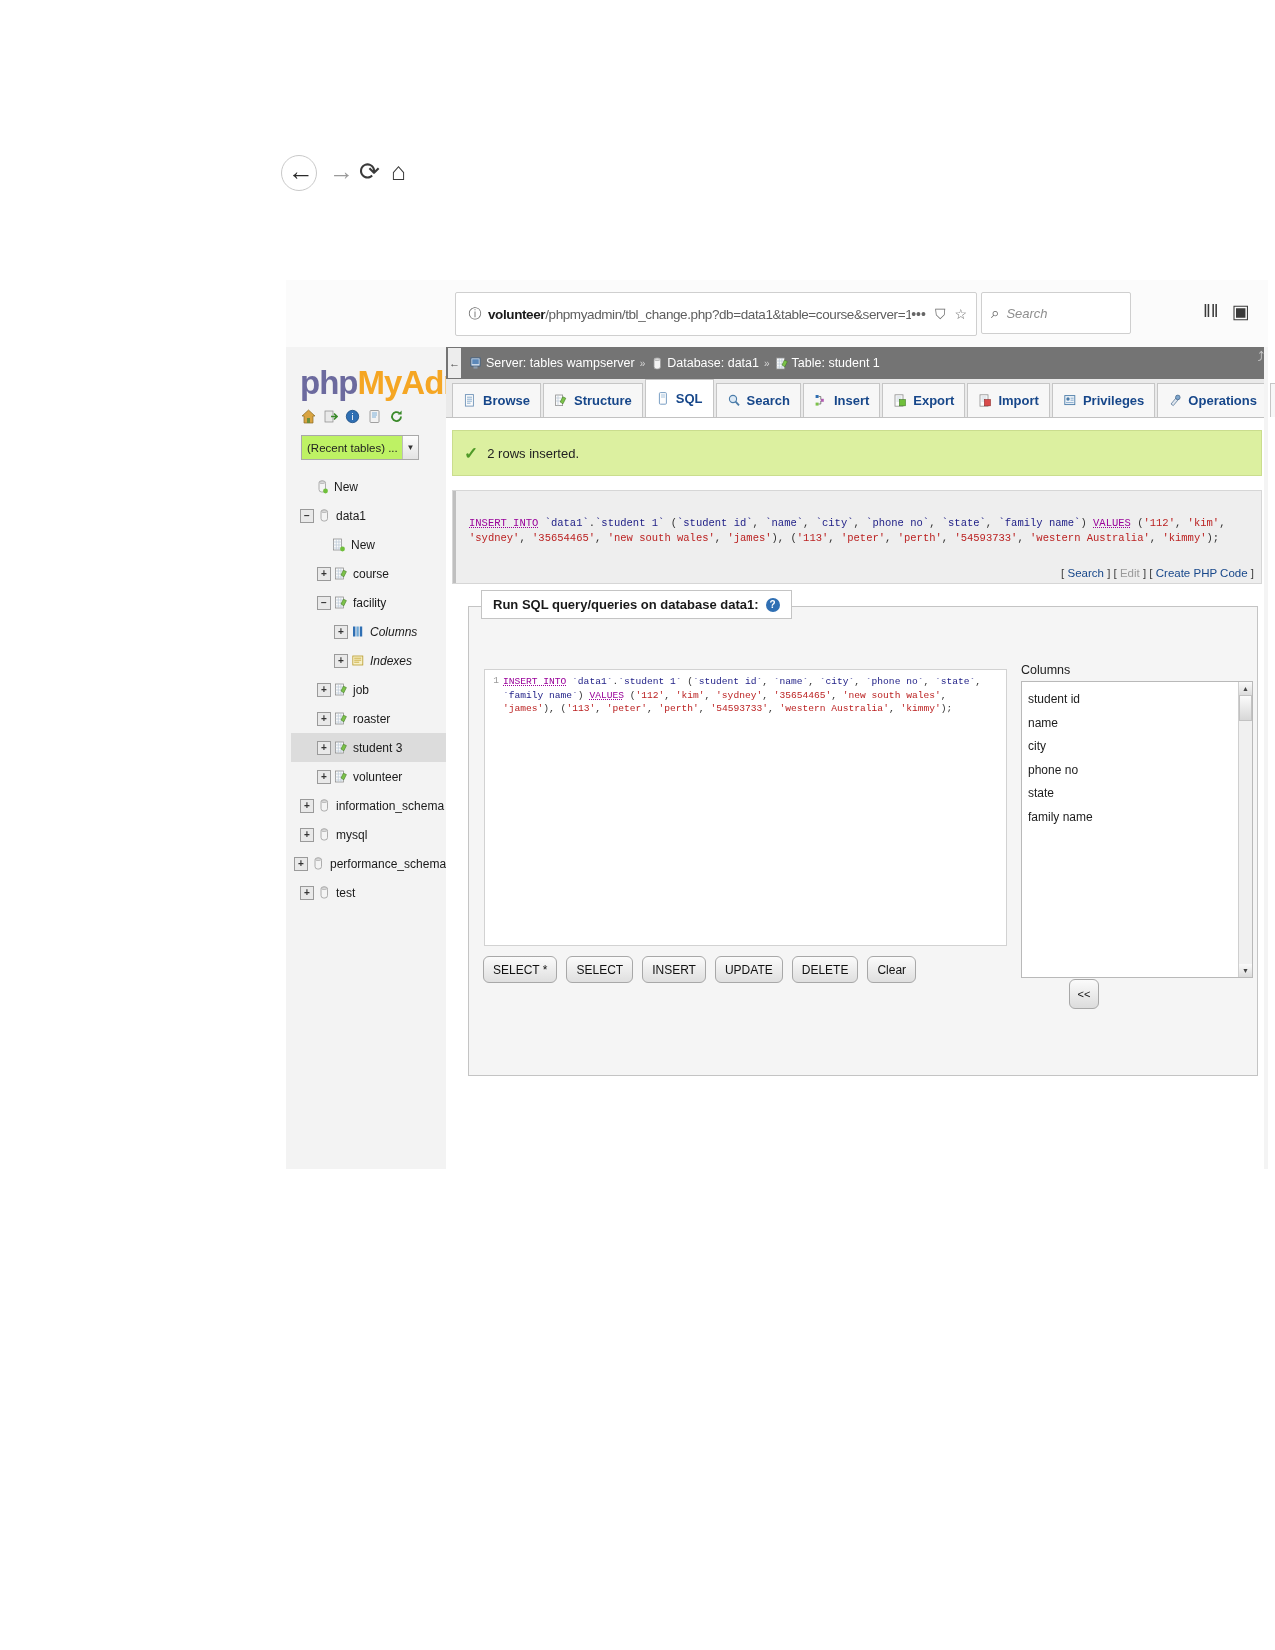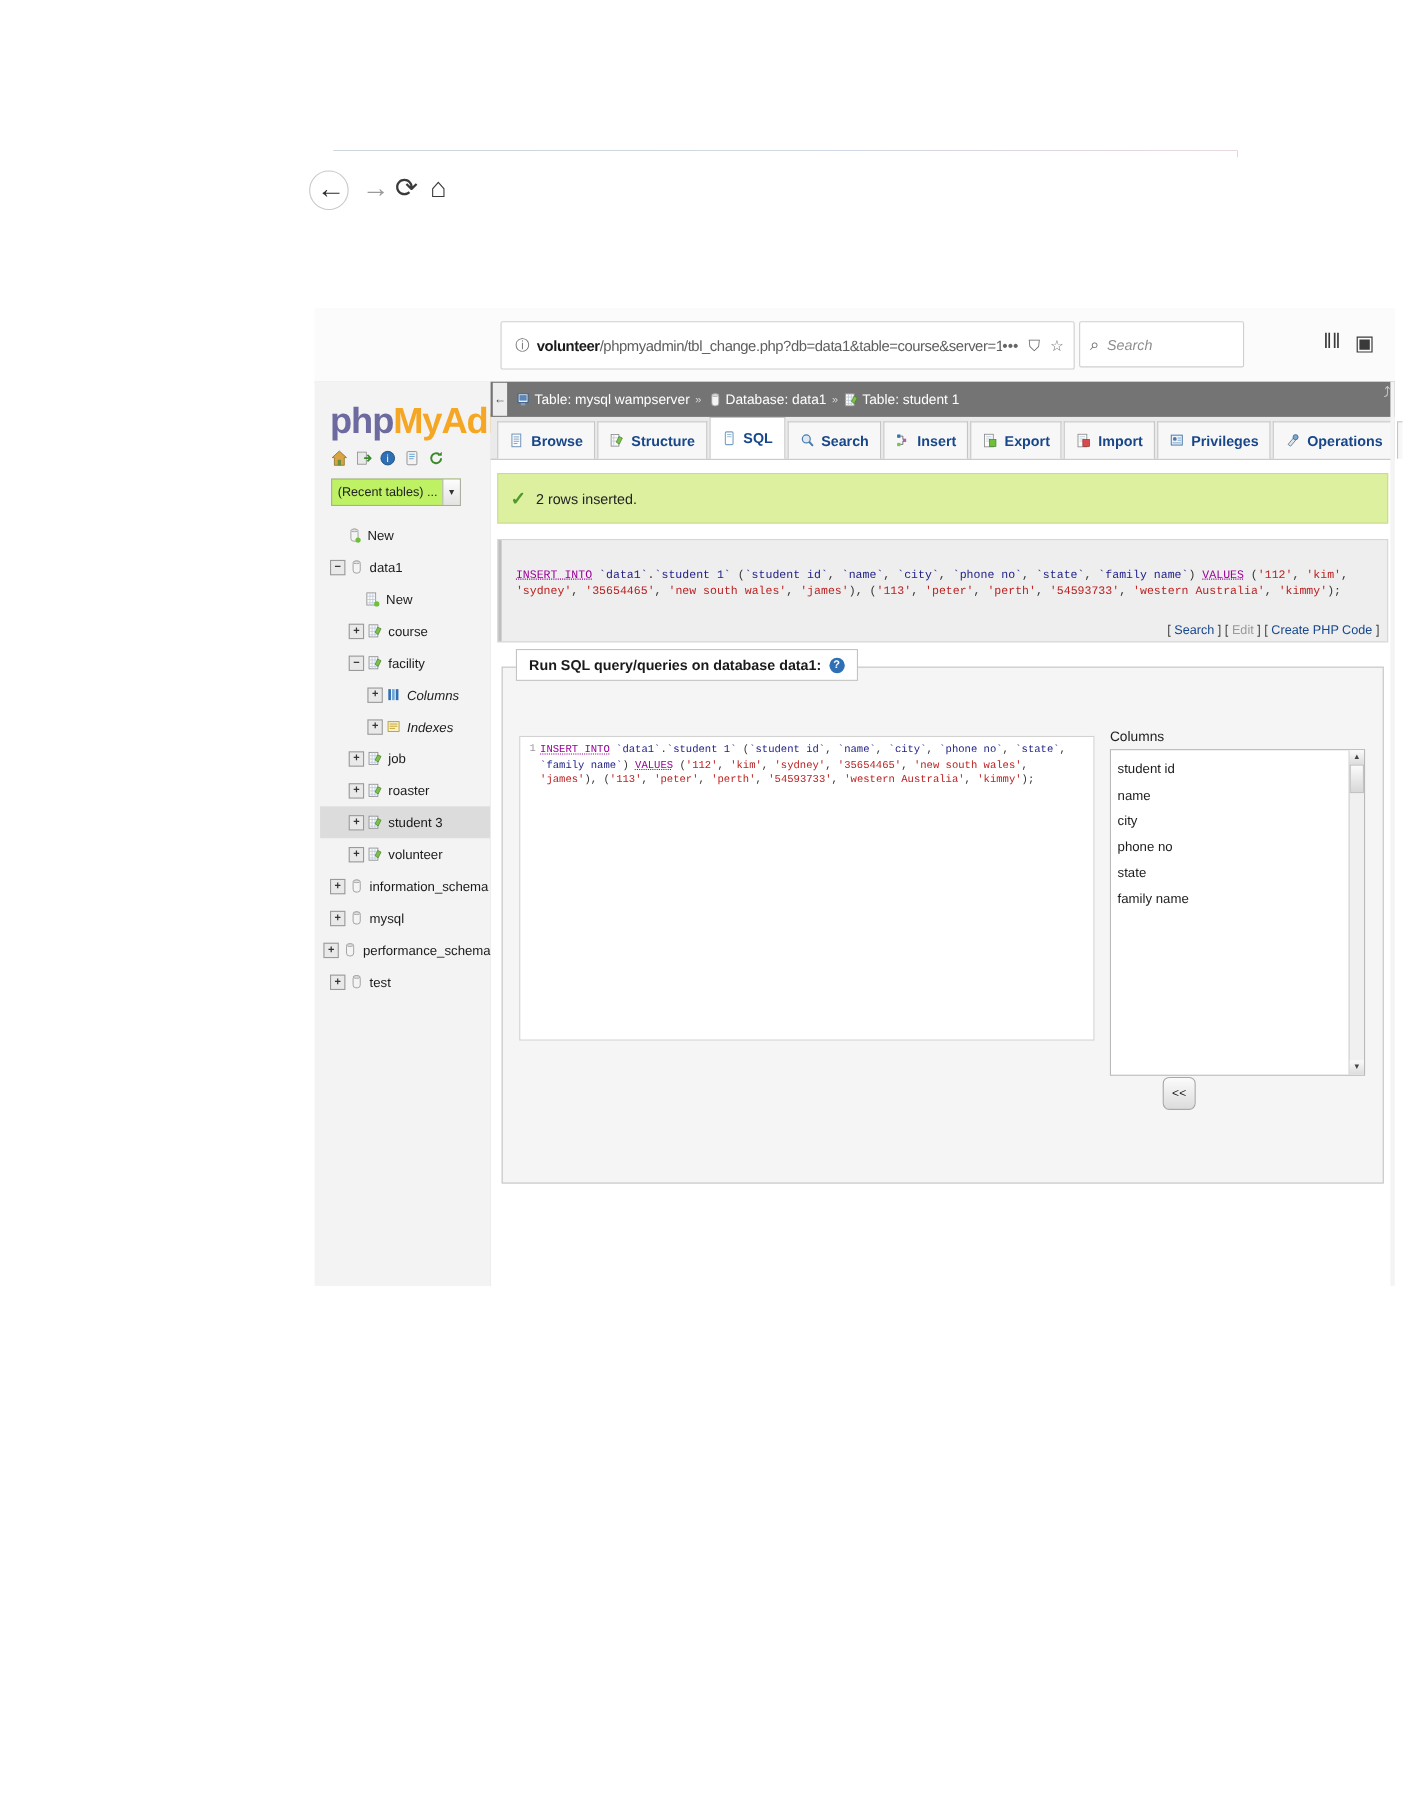--- a/index.html
+++ b/index.html
@@ -178,21 +178,21 @@
   .punc { color:#333; }
 
   #sql-echo-links {
     position:absolute; right:7px; bottom:4px; font-size:11.5px; color:#444;
   }
   #sql-echo-links a { color:#17478a; text-decoration:none; }
   #sql-echo-links .dis { color:#9a9a9a; }
 
   
   #sql-fieldset {
-    margin:22px 10px 0 10px; border:1px solid #c4c4c4; background:#f5f5f5;
+    margin:22px 10px 0 22px; border:1px solid #c4c4c4; background:#f5f5f5;
     position:relative; height:470px; box-sizing:border-box;
   }
   #sql-legend {
     position:absolute; left:12px; top:-17px; background:#ffffff;
     border:1px solid #c4c4c4; padding:6px 11px; font-size:13px;
     font-weight:700; color:#1a1a1a; display:flex; align-items:center; gap:7px;
   }
   .help-icon {
     width:14px; height:14px; border-radius:50%; background:#2f6fb3; color:#fff;
     font-size:10px; font-weight:700; display:inline-flex;
@@ -489,21 +489,21 @@
       <span id="breadcrumb-back">←</span>
       <span id="breadcrumb-items" style="display:flex;align-items:center;gap:3px;">
           <span class="bc-item">
             <span style="display: inline-flex;">
               <svg width="14" height="15" viewBox="0 0 14 15">
                 <rect x="2" y="2" width="9" height="8" fill="#e6ecf3" stroke="#3a5f88" stroke-width=".9"></rect>
                 <rect x="3.2" y="3.2" width="6.6" height="5" fill="#5b87b8"></rect>
                 <rect x="4.5" y="10.4" width="4" height="2.2" fill="#8a9aad"></rect>
               </svg>
             </span>
-            <span>Table: mysql wampserver</span>
+            <span>Server: tables wampserver</span>
           </span>
           <span class="bc-sep">»</span>
           <span class="bc-item">
             <span style="display: inline-flex;">
               <svg width="14" height="15" viewBox="0 0 14 15">
                 <rect x="4" y="2" width="6.5" height="11" rx="2.6" fill="#f4f4f4" stroke="#9a9a9a" stroke-width=".8"></rect>
                 <ellipse cx="7.2" cy="3.2" rx="3.2" ry="1.2" fill="#e2e2e2" stroke="#9a9a9a" stroke-width=".7"></ellipse>
               </svg>
             </span>
             <span>Database: data1</span>
@@ -619,20 +619,28 @@
       <div id="sql-legend">
         <span>Run SQL query/queries on database data1:</span>
         <span class="help-icon">?</span>
       </div>
 
       <div id="editor-wrap">
         <div id="editor-gutter">1</div>
         <div id="editor-text"><span class="kw">INSERT INTO</span><span class="punc"> </span><span class="idq">`data1`</span><span class="punc">.</span><span class="idq">`student 1`</span><span class="punc"> </span><span class="punc">(</span><span class="idq">`student id`</span><span class="punc">,</span><span class="punc"> </span><span class="idq">`name`</span><span class="punc">,</span><span class="punc"> </span><span class="idq">`city`</span><span class="punc">,</span><span class="punc"> </span><span class="idq">`phone no`</span><span class="punc">,</span><span class="punc"> </span><span class="idq">`state`</span><span class="punc">,</span><span class="punc"> </span><span class="idq">`family name`</span><span class="punc">)</span><span class="punc"> </span><span class="kw">VALUES</span><span class="punc"> </span><span class="punc">(</span><span class="strv">'112'</span><span class="punc">,</span><span class="punc"> </span><span class="strv">'kim'</span><span class="punc">,</span><span class="punc"> </span><span class="strv">'sydney'</span><span class="punc">,</span><span class="punc"> </span><span class="strv">'35654465'</span><span class="punc">,</span><span class="punc"> </span><span class="strv">'new south wales'</span><span class="punc">,</span><span class="punc"> </span><span class="strv">'james'</span><span class="punc">)</span><span class="punc">,</span><span class="punc"> </span><span class="punc">(</span><span class="strv">'113'</span><span class="punc">,</span><span class="punc"> </span><span class="strv">'peter'</span><span class="punc">,</span><span class="punc"> </span><span class="strv">'perth'</span><span class="punc">,</span><span class="punc"> </span><span class="strv">'54593733'</span><span class="punc">,</span><span class="punc"> </span><span class="strv">'western Australia'</span><span class="punc">,</span><span class="punc"> </span><span class="strv">'kimmy'</span><span class="punc">)</span><span class="punc">;</span></div>
       </div>
 
+      <div id="query-buttons">
+          <div class="qbtn">SELECT *</div>
+          <div class="qbtn">SELECT</div>
+          <div class="qbtn">INSERT</div>
+          <div class="qbtn">UPDATE</div>
+          <div class="qbtn">DELETE</div>
+          <div class="qbtn">Clear</div>
+        </div>
 
       <div id="columns-panel">
         <div id="columns-title">Columns</div>
         <div id="columns-list">
           <div id="columns-items">
               <div class="col-item">student id</div>
               <div class="col-item">name</div>
               <div class="col-item">city</div>
               <div class="col-item">phone no</div>
               <div class="col-item">state</div>

